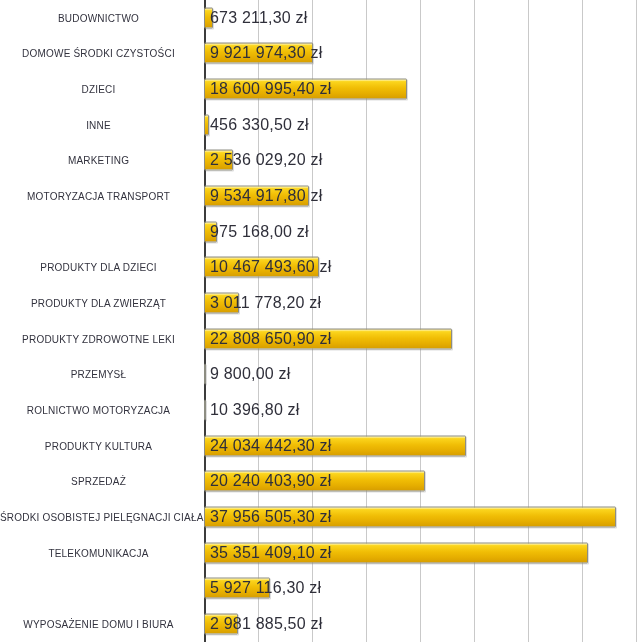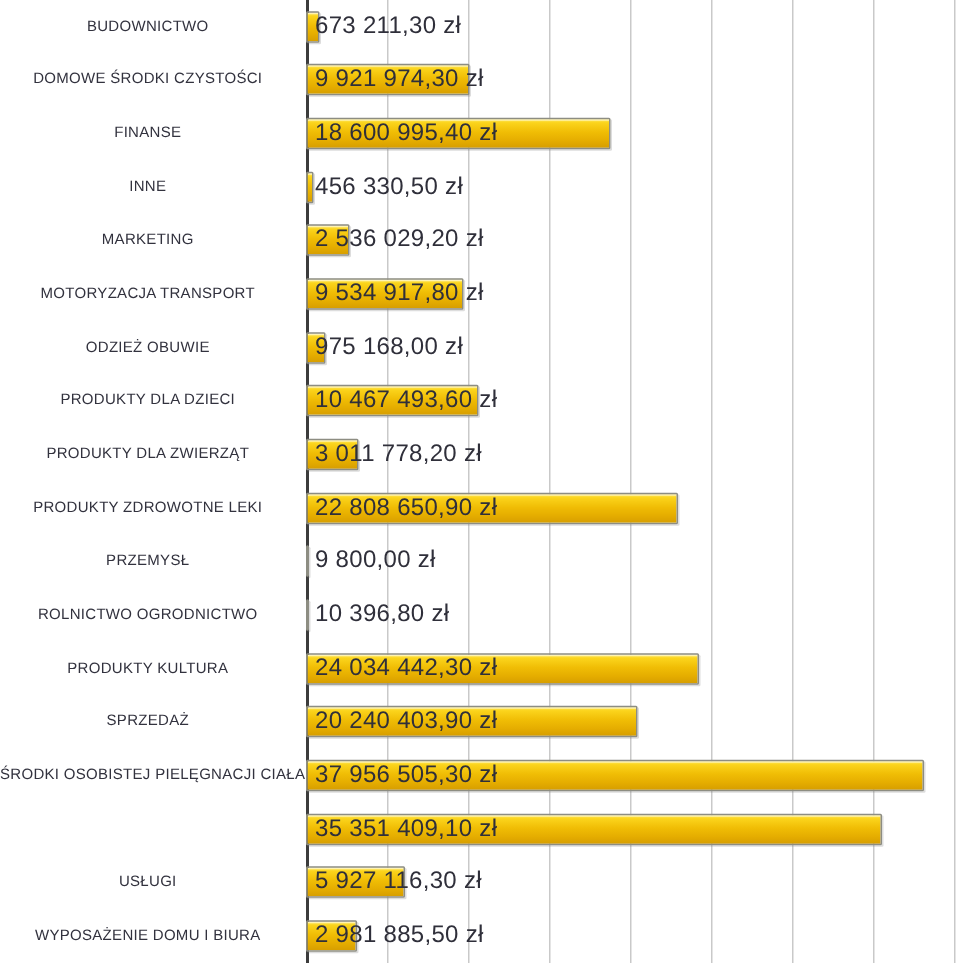--- a/index.html
+++ b/index.html
@@ -92,21 +92,21 @@
     <div class="value-label">673 211,30 zł</div>
   </div>
 
   <div class="row" style="top: 35.6667px; height: 35.6667px;">
     <div class="cat-label">DOMOWE ŚRODKI CZYSTOŚCI</div>
     <div class="bar" style="width: 107.16px;"></div>
     <div class="value-label">9 921 974,30 zł</div>
   </div>
 
   <div class="row" style="top: 71.3333px; height: 35.6667px;">
-    <div class="cat-label">FINANSE</div>
+    <div class="cat-label">DZIECI</div>
     <div class="bar" style="width: 200.89px;"></div>
     <div class="value-label">18 600 995,40 zł</div>
   </div>
 
   <div class="row" style="top: 107px; height: 35.6667px;">
     <div class="cat-label">INNE</div>
     <div class="bar" style="width: 2.83px;"></div>
     <div class="value-label">456 330,50 zł</div>
   </div>
 
@@ -116,21 +116,20 @@
     <div class="value-label">2 536 029,20 zł</div>
   </div>
 
   <div class="row" style="top: 178.333px; height: 35.6667px;">
     <div class="cat-label">MOTORYZACJA TRANSPORT</div>
     <div class="bar" style="width: 102.98px;"></div>
     <div class="value-label">9 534 917,80 zł</div>
   </div>
 
   <div class="row" style="top: 214px; height: 35.6667px;">
-    <div class="cat-label">ODZIEŻ OBUWIE</div>
     <div class="bar" style="width: 10.53px;"></div>
     <div class="value-label">975 168,00 zł</div>
   </div>
 
   <div class="row" style="top: 249.667px; height: 35.6667px;">
     <div class="cat-label">PRODUKTY DLA DZIECI</div>
     <div class="bar" style="width: 113.05px;"></div>
     <div class="value-label">10 467 493,60 zł</div>
   </div>
 
@@ -146,21 +145,21 @@
     <div class="value-label">22 808 650,90 zł</div>
   </div>
 
   <div class="row" style="top: 356.667px; height: 35.6667px;">
     <div class="cat-label">PRZEMYSŁ</div>
     <div class="bar" style="width: 0.11px;"></div>
     <div class="value-label">9 800,00 zł</div>
   </div>
 
   <div class="row" style="top: 392.333px; height: 35.6667px;">
-    <div class="cat-label">ROLNICTWO OGRODNICTWO</div>
+    <div class="cat-label">ROLNICTWO MOTORYZACJA</div>
     <div class="bar" style="width: 0.11px;"></div>
     <div class="value-label">10 396,80 zł</div>
   </div>
 
   <div class="row" style="top: 428px; height: 35.6667px;">
     <div class="cat-label">PRODUKTY KULTURA</div>
     <div class="bar" style="width: 259.57px;"></div>
     <div class="value-label">24 034 442,30 zł</div>
   </div>
 
@@ -170,26 +169,26 @@
     <div class="value-label">20 240 403,90 zł</div>
   </div>
 
   <div class="row" style="top: 499.333px; height: 35.6667px;">
     <div class="cat-label">ŚRODKI OSOBISTEJ PIELĘGNACJI CIAŁA</div>
     <div class="bar" style="width: 409.93px;"></div>
     <div class="value-label">37 956 505,30 zł</div>
   </div>
 
   <div class="row" style="top: 535px; height: 35.6667px;">
+    <div class="cat-label">TELEKOMUNIKACJA</div>
     <div class="bar" style="width: 381.8px;"></div>
     <div class="value-label">35 351 409,10 zł</div>
   </div>
 
   <div class="row" style="top: 570.667px; height: 35.6667px;">
-    <div class="cat-label">USŁUGI</div>
     <div class="bar" style="width: 64.01px;"></div>
     <div class="value-label">5 927 116,30 zł</div>
   </div>
 
   <div class="row" style="top: 606.333px; height: 35.6667px;">
     <div class="cat-label">WYPOSAŻENIE DOMU I BIURA</div>
     <div class="bar" style="width: 32.2px;"></div>
     <div class="value-label">2 981 885,50 zł</div>
   </div>
 </div>

